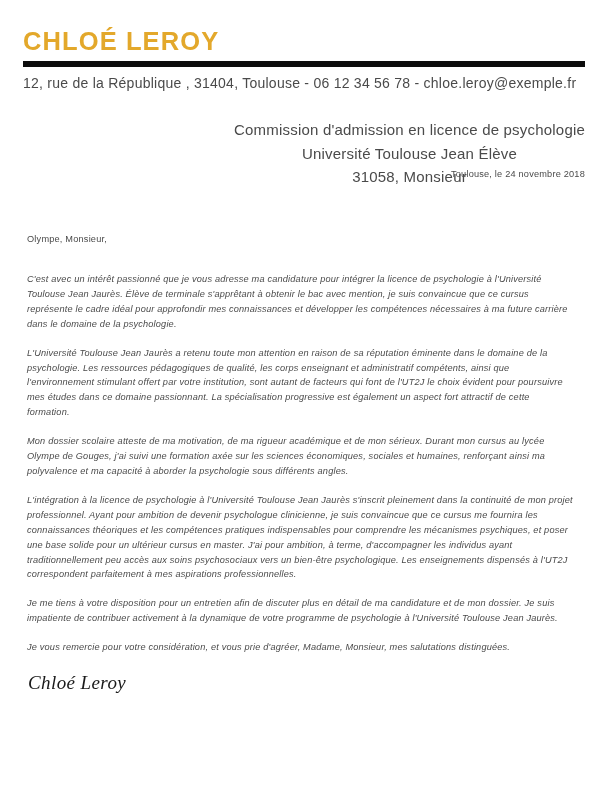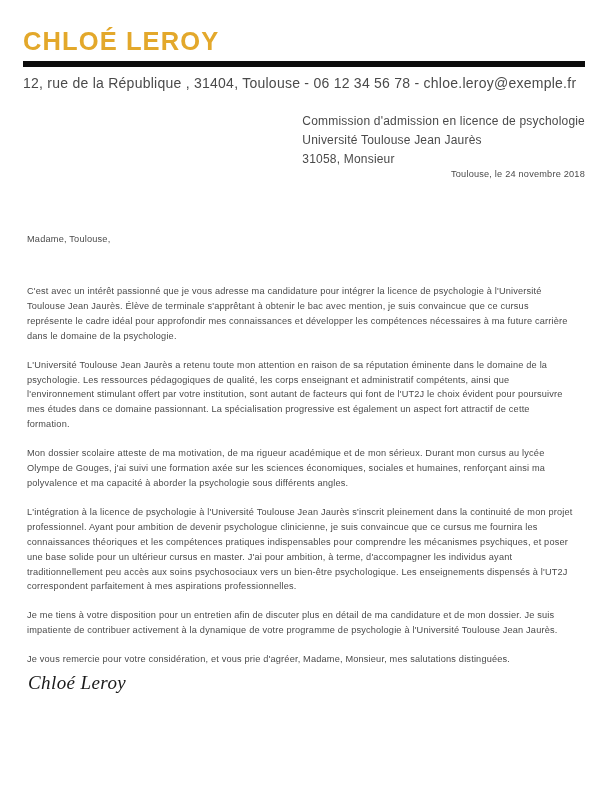--- a/index.html
+++ b/index.html
@@ -50,23 +50,23 @@
     font-size: 14px;
     color: #4a4a4a;
     letter-spacing: 0.25px;
     line-height: 1.3;
   }
 
   
   .recipient {
     position: absolute;
     right: 27px;
-    top: 112px;
-    text-align: left;
-    font-size: 12px;
+    top: 118px;
+    text-align: center;
+    font-size: 15px;
     color: #4a4a4a;
     line-height: 1.58;
     letter-spacing: 0.2px;
   }
   .recipient div { white-space: nowrap; }
 
   
   .date-line {
     position: absolute;
     right: 27px;
@@ -94,27 +94,28 @@
     top: 234px;
     font-size: 9.2px;
     color: #4a4a4a;
     letter-spacing: 0.2px;
   }
 
   
   .body-block {
     position: absolute;
     left: 27px;
-    top: 284px;
+    top: 272px;
     width: 547px;
     font-size: 9.2px;
     color: #4a4a4a;
     letter-spacing: 0.18px;
     line-height: 1.62;
     text-align: left;
+    font-style: italic;
   }
   .body-block p {
     margin: 0 0 14px 0;
   }
   .body-block p:last-child { margin-bottom: 8px; }
 
   
   .signature {
     position: absolute;
     left: 28px;
@@ -132,28 +133,28 @@
 <div class="page">
 
   <div class="header">
     <h1 class="name">CHLOÉ LEROY</h1>
     <div class="rule"></div>
     <div class="contact">12, rue de la République , 31404, Toulouse - 06 12 34 56 78 - chloe.leroy@exemple.fr</div>
   </div>
 
   <div class="recipient">
     <div>Commission d'admission en licence de psychologie</div>
-    <div>Université Toulouse Jean Jaurès</div>
+    <div>Université Toulouse Jean Élève</div>
     <div>31058, Monsieur</div>
   </div>
 
   <div class="date-line">Toulouse, le 24 novembre 2018</div>
 
 
-  <div class="salutation">Madame, Toulouse,</div>
+  <div class="salutation">Olympe, Monsieur,</div>
 
   <div class="body-block">
     <p>C'est avec un intérêt passionné que je vous adresse ma candidature pour intégrer la licence de psychologie à l'Université Toulouse Jean Jaurès. Élève de terminale s'apprêtant à obtenir le bac avec mention, je suis convaincue que ce cursus représente le cadre idéal pour approfondir mes connaissances et développer les compétences nécessaires à ma future carrière dans le domaine de la psychologie.</p>
     <p>L'Université Toulouse Jean Jaurès a retenu toute mon attention en raison de sa réputation éminente dans le domaine de la psychologie. Les ressources pédagogiques de qualité, les corps enseignant et administratif compétents, ainsi que l'environnement stimulant offert par votre institution, sont autant de facteurs qui font de l'UT2J le choix évident pour poursuivre mes études dans ce domaine passionnant. La spécialisation progressive est également un aspect fort attractif de cette formation.</p>
     <p>Mon dossier scolaire atteste de ma motivation, de ma rigueur académique et de mon sérieux. Durant mon cursus au lycée Olympe de Gouges, j'ai suivi une formation axée sur les sciences économiques, sociales et humaines, renforçant ainsi ma polyvalence et ma capacité à aborder la psychologie sous différents angles.</p>
     <p>L'intégration à la licence de psychologie à l'Université Toulouse Jean Jaurès s'inscrit pleinement dans la continuité de mon projet professionnel. Ayant pour ambition de devenir psychologue clinicienne, je suis convaincue que ce cursus me fournira les connaissances théoriques et les compétences pratiques indispensables pour comprendre les mécanismes psychiques, et poser une base solide pour un ultérieur cursus en master. J'ai pour ambition, à terme, d'accompagner les individus ayant traditionnellement peu accès aux soins psychosociaux vers un bien-être psychologique. Les enseignements dispensés à l'UT2J correspondent parfaitement à mes aspirations professionnelles.</p>
     <p>Je me tiens à votre disposition pour un entretien afin de discuter plus en détail de ma candidature et de mon dossier. Je suis impatiente de contribuer activement à la dynamique de votre programme de psychologie à l'Université Toulouse Jean Jaurès.</p>
     <p>Je vous remercie pour votre considération, et vous prie d'agréer, Madame, Monsieur, mes salutations distinguées.</p>
   </div>
 

